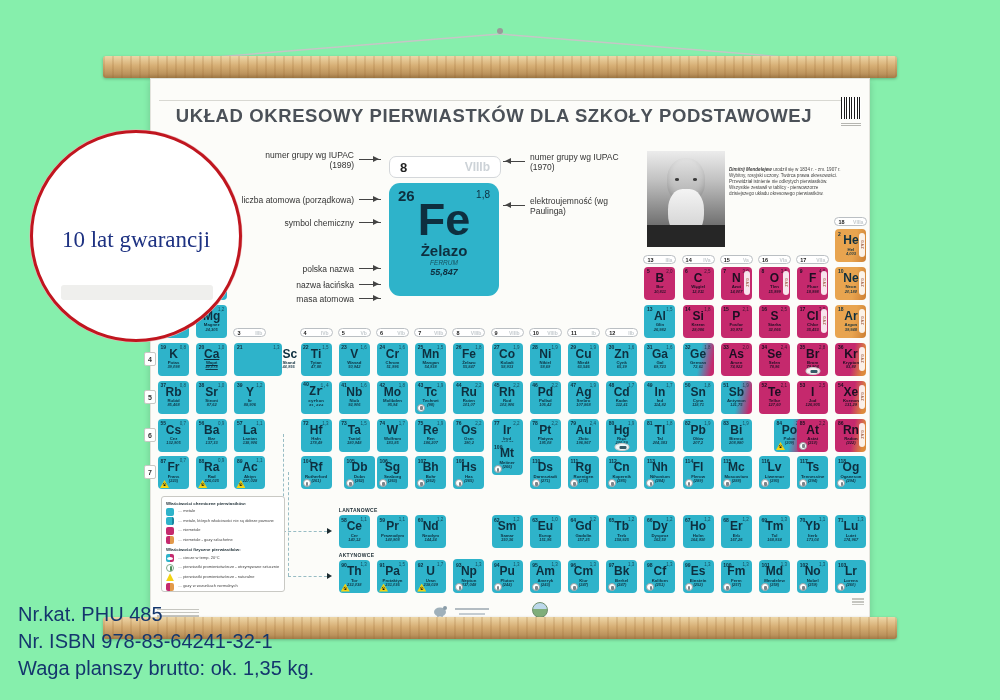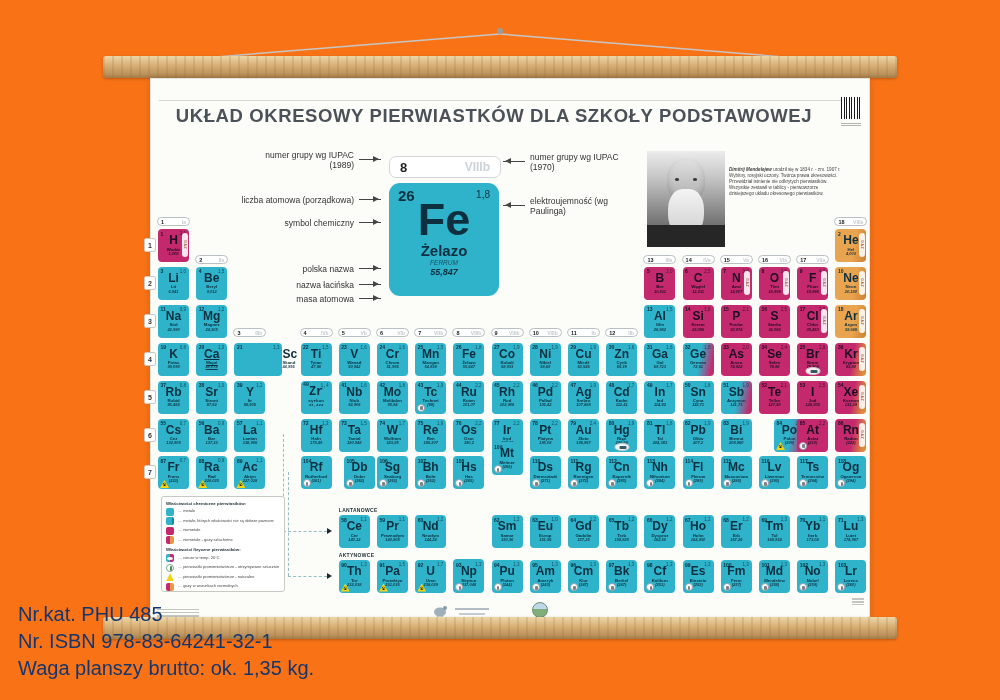--- a/index.html
+++ b/index.html
@@ -1,16 +1,16 @@
 <!DOCTYPE html>
 <html><head>
 <meta charset="utf-8">
 <style>
   html,body{margin:0;padding:0;background:#ffffff;}
-  #stage{position:relative;width:1000px;height:700px;background:#f97316;overflow:hidden;
+  #stage{position:relative;width:1000px;height:700px;background:#86efac;overflow:hidden;
          font-family:"Liberation Sans",sans-serif;}
   #stage *{box-sizing:border-box;}
 
   
   .strings{position:absolute;left:0;top:0;pointer-events:none;}
 
   
   .rail{position:absolute;left:103px;width:794px;height:22px;border-radius:3px;
         background:
           repeating-linear-gradient(91deg,rgba(150,100,45,.18) 0 2px,rgba(255,255,255,0) 2px 9px),
@@ -1195,18 +1195,22 @@
       <line x1="11" y1="13" x2="12" y2="21" stroke="#8a9ca8" stroke-width="1"></line>
       <rect x="24" y="5" width="34" height="2" fill="#b3bcc2"></rect>
       <rect x="28" y="10" width="26" height="2" fill="#c4ccd1"></rect>
       <rect x="26" y="15" width="30" height="2" fill="#c4ccd1"></rect>
     </svg>
     <div class="ecologo"></div>
   </div>
 
   <div class="rail rail-bottom"></div>
 
+  <div class="circle">
+    <div class="circle-ghost"></div>
+    <div class="circle-text">10 lat gwarancji</div>
+  </div>
   <div class="bottomtext">
     <div>Nr.kat. PHU 485</div>
     <div>Nr. ISBN 978-83-64241-32-1</div>
     <div>Waga planszy brutto: ok. 1,35 kg.</div>
   </div>
 </div>
 
 </body></html>

